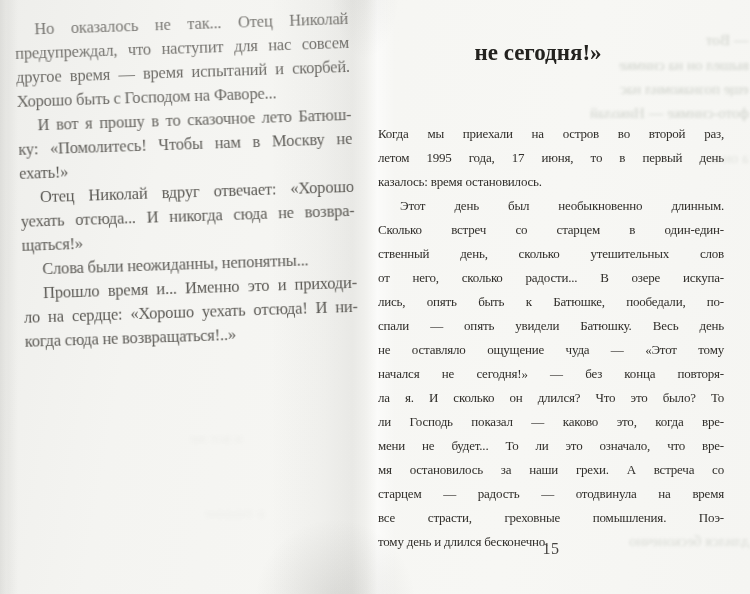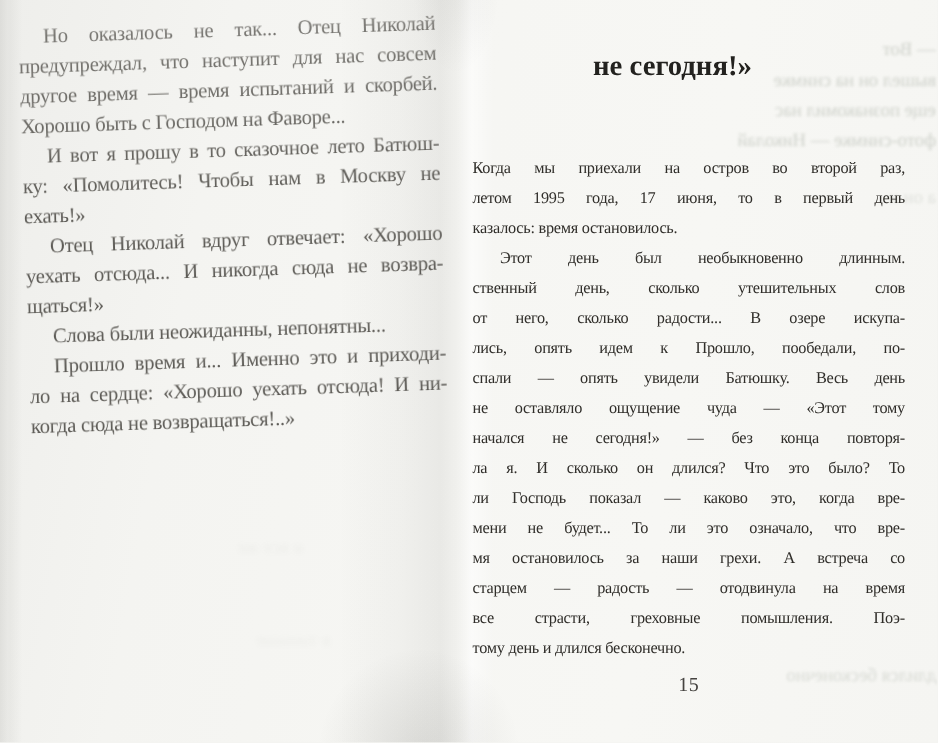--- a/index.html
+++ b/index.html
@@ -124,23 +124,24 @@
 
   <div class="right-heading">
     <div>не сегодня!»</div>
   </div>
 
   <div class="right-body">
     <div class="ln jl">Когда мы приехали на остров во второй раз,</div>
     <div class="ln jl">летом 1995 года, 17 июня, то в первый день</div>
     <div class="ln el">казалось: время остановилось.</div>
     <div class="ln ind jl">Этот день был необыкновенно длинным.</div>
+    <div class="ln jl">Сколько встреч со старцем в один-един-</div>
     <div class="ln jl">ственный день, сколько утешительных слов</div>
     <div class="ln jl">от него, сколько радости... В озере искупа-</div>
-    <div class="ln jl">лись, опять идем к Прошло, пообедали, по-</div>
+    <div class="ln jl">лись, опять быть к Батюшке, пообедали, по-</div>
     <div class="ln jl">спали — опять увидели Батюшку. Весь день</div>
     <div class="ln jl">не оставляло ощущение чуда — «Этот тому</div>
     <div class="ln jl">начался не сегодня!» — без конца повторя-</div>
     <div class="ln jl">ла я. И сколько он длился? Что это было? То</div>
     <div class="ln jl">ли Господь показал — каково это, когда вре-</div>
     <div class="ln jl">мени не будет... То ли это означало, что вре-</div>
     <div class="ln jl">мя остановилось за наши грехи. А встреча со</div>
     <div class="ln jl">старцем — радость — отодвинула на время</div>
     <div class="ln jl">все страсти, греховные помышления. Поэ-</div>
     <div class="ln el">тому день и длился бесконечно.</div>

